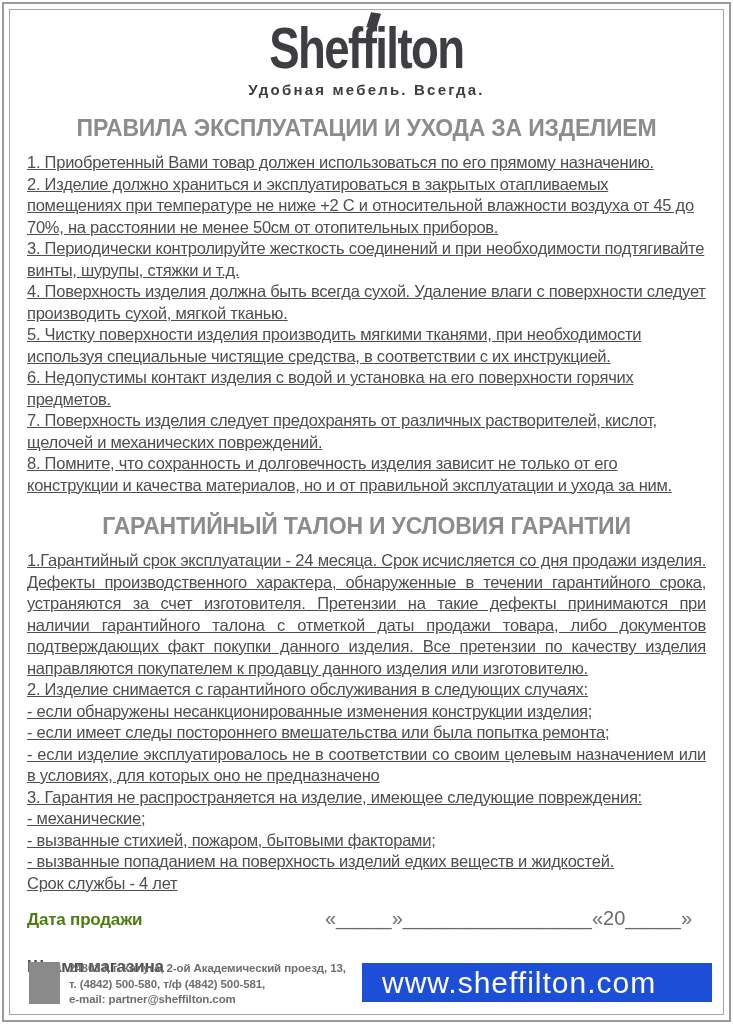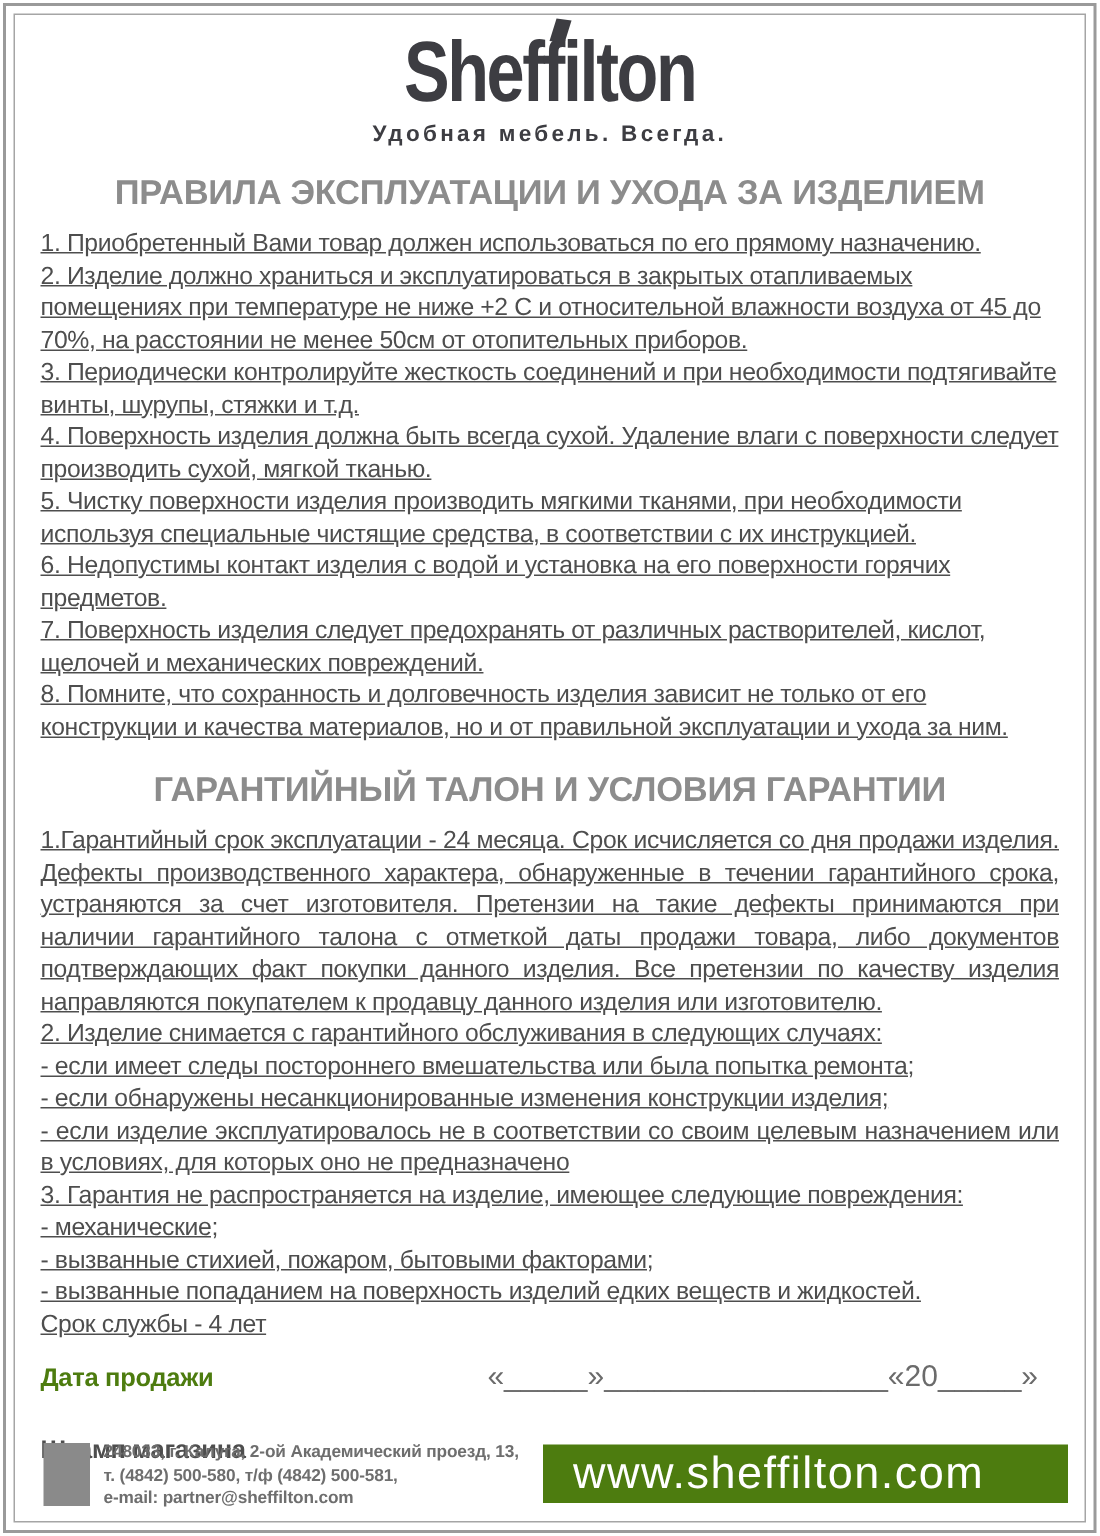--- a/index.html
+++ b/index.html
@@ -125,21 +125,21 @@
     font-size: 11.5px;
     font-weight: bold;
     line-height: 15.5px;
     color: #6e6e6e;
     letter-spacing: -0.1px;
   }
   .footer-site {
     position: absolute;
     left: 333px; top: 3px;
     width: 350px; height: 39px;
-    background: #4d7c0f;
+    background: #1d4ed8;
     color: #ffffff;
     display: flex;
     align-items: center;
     padding-left: 20px;
     font-size: 30px;
     letter-spacing: 1px;
   }
 </style>
 </head>
 <body>
@@ -167,22 +167,22 @@
       <p>5. Чистку поверхности изделия производить мягкими тканями, при необходимости используя специальные чистящие средства, в соответствии с их инструкцией.</p>
       <p>6. Недопустимы контакт изделия с водой и установка на его поверхности горячих предметов.</p>
       <p>7. Поверхность изделия следует предохранять от различных растворителей, кислот, щелочей и механических повреждений.</p>
       <p>8. Помните, что сохранность и долговечность изделия зависит не только от его конструкции и качества материалов, но и от правильной эксплуатации и ухода за ним.</p>
     </div>
 
     <div class="section-title">ГАРАНТИЙНЫЙ ТАЛОН И УСЛОВИЯ ГАРАНТИИ</div>
     <div class="doc-text">
       <p class="justify">1.Гарантийный срок эксплуатации - 24 месяца. Срок исчисляется со дня продажи изделия. Дефекты производственного характера, обнаруженные в течении гарантийного срока, устраняются за счет изготовителя. Претензии на такие дефекты принимаются при наличии гарантийного талона с отметкой даты продажи товара, либо документов подтверждающих факт покупки данного изделия. Все претензии по качеству изделия направляются покупателем к продавцу данного изделия или изготовителю.</p>
       <p>2. Изделие снимается с гарантийного обслуживания в следующих случаях:</p>
+      <p>- если обнаружены несанкционированные изменения конструкции изделия;</p>
       <p>- если имеет следы постороннего вмешательства или была попытка ремонта;</p>
-      <p>- если обнаружены несанкционированные изменения конструкции изделия;</p>
       <p class="justify">- если изделие эксплуатировалось не в соответствии со своим целевым назначением или в условиях, для которых оно не предназначено</p>
       <p>3. Гарантия не распространяется на изделие, имеющее следующие повреждения:</p>
       <p>- механические;</p>
       <p>- вызванные стихией, пожаром, бытовыми факторами;</p>
       <p>- вызванные попаданием на поверхность изделий едких веществ и жидкостей.</p>
       <p>Срок службы - 4 лет</p>
     </div>
 
     <div class="sale-row">
       <span class="sale-label">Дата продажи</span>

